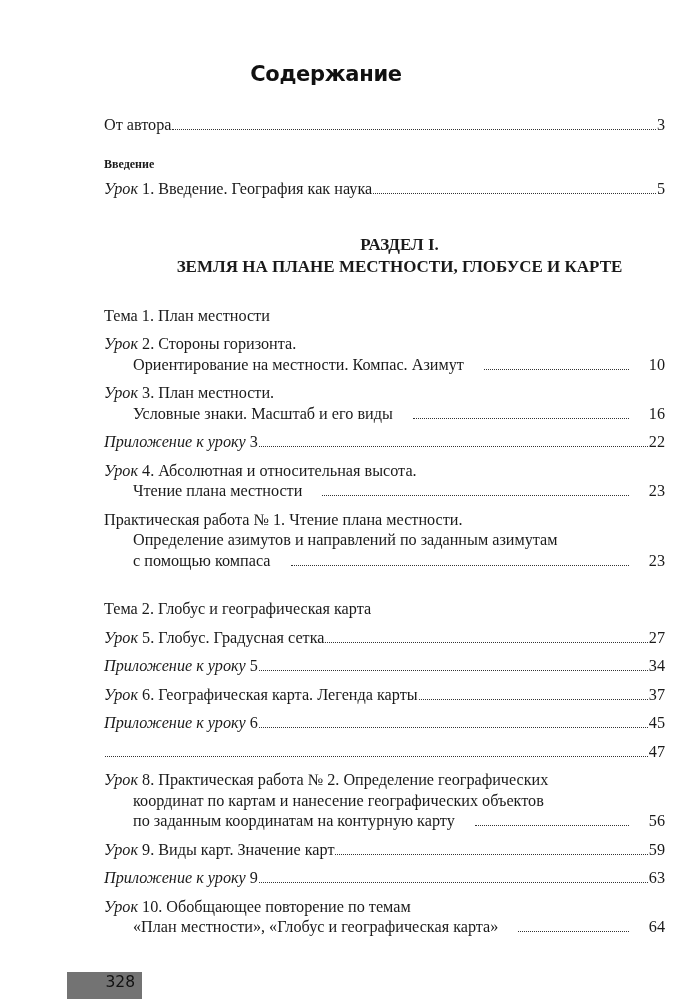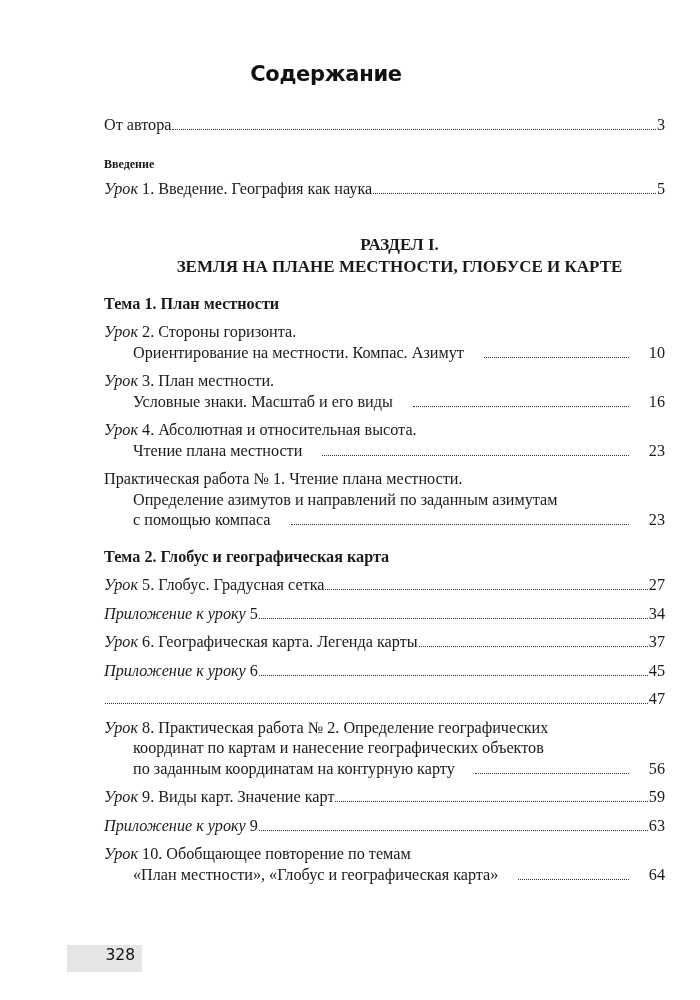--- a/index.html
+++ b/index.html
@@ -31,25 +31,25 @@
     content: ""; position: absolute; left: 0; right: 0; bottom: 0px;
     border-bottom: 1.6px dotted #333;
   }
   .line .pg { flex: 0 0 auto; }
   .it { font-style: italic; }
   .heading-bold { font-weight: bold; font-size: 12px; margin-bottom: 5px; }
   .section {
     text-align: center; font-weight: bold; font-size: 17px; line-height: 22px;
     margin-top: 34px; margin-bottom: 12px; padding-left: 30px;
   }
-  .theme { font-weight: bold; margin-top: 16px; margin-bottom: 8px; }
+  .theme { font-weight: normal; margin-top: 28px; margin-bottom: 8px; }
   .gap-top { margin-top: 18px; }
   .page-num-box {
-    position: absolute; left: 67px; top: 945px; width: 75px; height: 27px;
-    background: #e5e5e5;
+    position: absolute; left: 67px; top: 972px; width: 75px; height: 27px;
+    background: #737373;
   }
   .page-num {
     position: absolute; right: 7px; top: 1px;
     font-family: "DejaVu Sans", "Liberation Sans", sans-serif;
     font-size: 15.5px; color: #111;
   }
 </style>
 </head>
 <body>
 
@@ -96,20 +96,27 @@
     <div class="line">
         <span class="txt"><span class="it">Урок</span><span> 3. План местности.</span></span>
       </div>
     <div class="line indent">
       <span class="txt">Условные знаки. Масштаб и его виды </span>
       <span class="leader"></span>
       <span class="pg">16</span>
     </div>
   </div>
 
+  <div class="entry">
+    <div class="line">
+      <span class="txt"><span class="it">Приложение к уроку</span><span> 3</span></span>
+      <span class="leader"></span>
+      <span class="pg">22</span>
+    </div>
+  </div>
 
   <div class="entry">
     <div class="line">
         <span class="txt"><span class="it">Урок</span><span> 4. Абсолютная и относительная высота.</span></span>
       </div>
     <div class="line indent">
       <span class="txt">Чтение плана местности </span>
       <span class="leader"></span>
       <span class="pg">23</span>
     </div>

